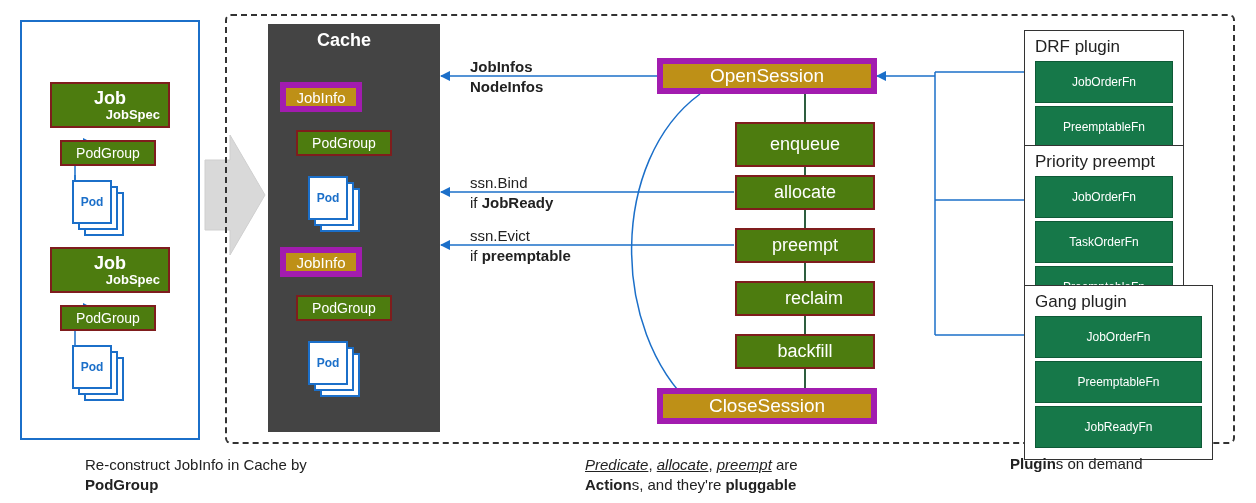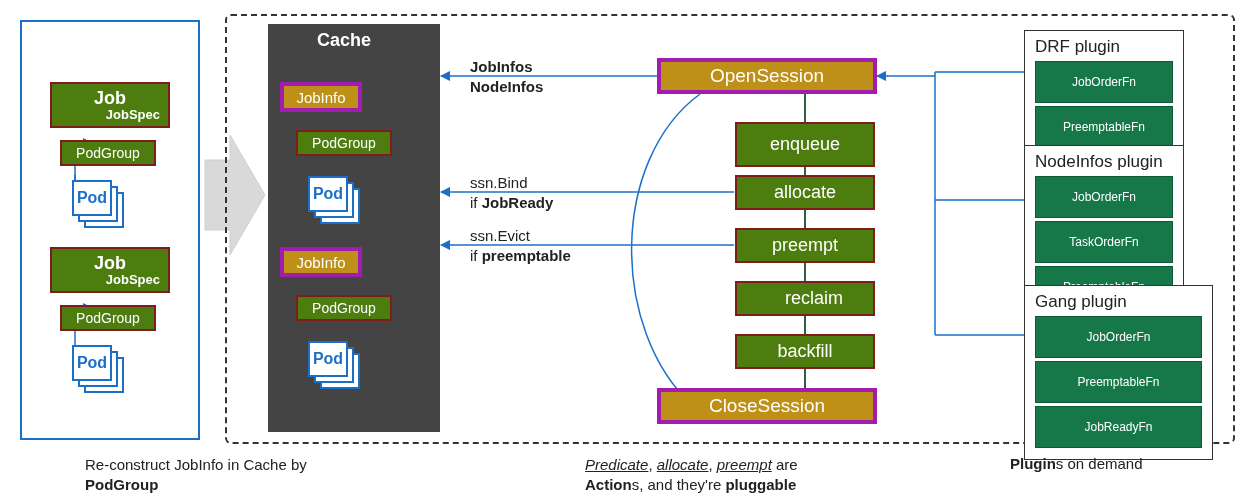--- a/index.html
+++ b/index.html
@@ -5,32 +5,32 @@
   * { box-sizing: border-box; margin: 0; padding: 0; }
   body {
     font-family: Arial, Helvetica, sans-serif;
     background: #ffffff;
     width: 1256px;
     height: 503px;
     position: relative;
   }
   .abs { position: absolute; }
   .box-green { background: #4d7c0f; color: #fff; border: 2px solid #7f1d1d; }
-  .box-gold  { background: #be9017; color: #fff; border: 4px solid #a21caf; }
+  .box-gold  { background: #be9017; color: #fff; border: 6px solid #a21caf; }
   .center { display: flex; align-items: center; justify-content: center; }
   .left-panel { border: 2px solid #1b6fc9; }
   .dark-panel { background: #444444; }
   .dashed    { border: 2px dashed #333; border-radius: 6px; }
   .plugin-box { border: 1.5px solid #333; background: #fff; padding:6px 10px 8px 10px; }
   .plugin-title { font-size: 17px; color: #222; margin-bottom:4px; }
   .fn { background:#167849; color:#fff; font-size:12px; padding:13px 8px; margin:3px 0; display:block; text-align:center; border:1px solid #0e5a37;}
   .pod-stack { position:absolute; }
   .pod {
-    width:40px; height:36px; background:#fff; border:2px solid #1b6fc9; color:#1b6fc9;
-    font-size:16px; font-weight:bold; display:flex; align-items:center; justify-content:center;
+    width:40px; height:44px; background:#fff; border:2px solid #1b6fc9; color:#1b6fc9;
+    font-size:12px; font-weight:bold; display:flex; align-items:center; justify-content:center;
     position:absolute;
   }
   .caption { font-size:15px; color:#222; }
   .svg-full { position:absolute; left:0; top:0; width:1256px; height:503px; pointer-events:none; }
 </style>
 </head>
 <body>
 
 <svg class="svg-full" viewBox="0 0 1256 503">
   <defs>
@@ -178,21 +178,21 @@
   <span>CloseSession</span>
 </div>
 
 <div class="abs plugin-box" style="left:1024px; top:30px; width:160px;">
   <div class="plugin-title">DRF plugin</div>
   <span class="fn">JobOrderFn</span>
   <span class="fn">PreemptableFn</span>
 </div>
 
 <div class="abs plugin-box" style="left:1024px; top:145px; width:160px;">
-  <div class="plugin-title">NodeInfos plugin</div>
+  <div class="plugin-title">Priority preempt</div>
   <span class="fn">JobOrderFn</span>
   <span class="fn">TaskOrderFn</span>
   <span class="fn">PreemptableFn</span>
 </div>
 
 <div class="abs plugin-box" style="left:1024px; top:285px; width:189px;">
   <div class="plugin-title">Gang plugin</div>
   <span class="fn">JobOrderFn</span>
   <span class="fn">PreemptableFn</span>
   <span class="fn">JobReadyFn</span>

